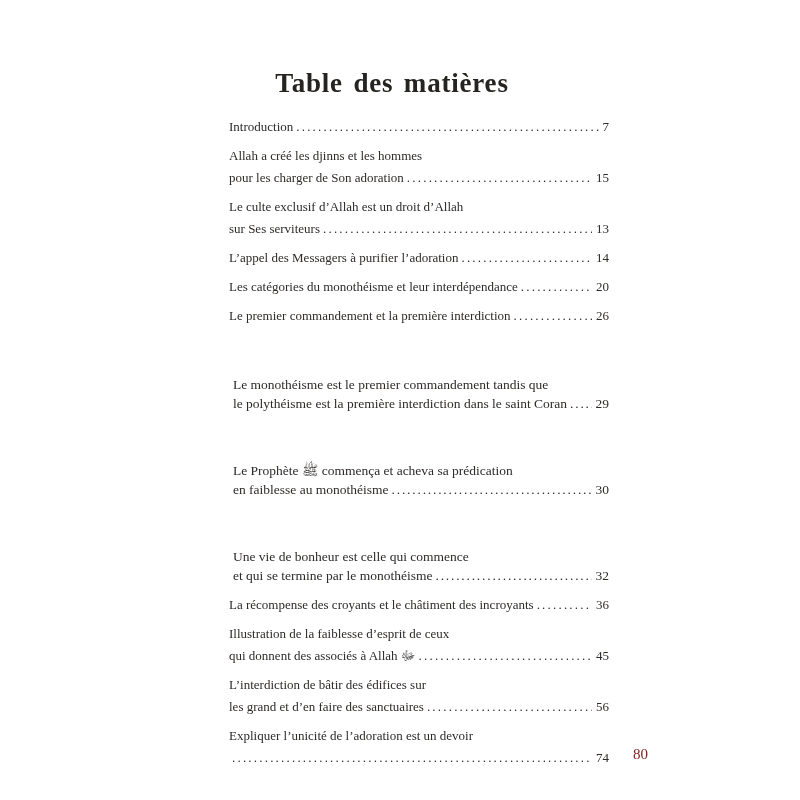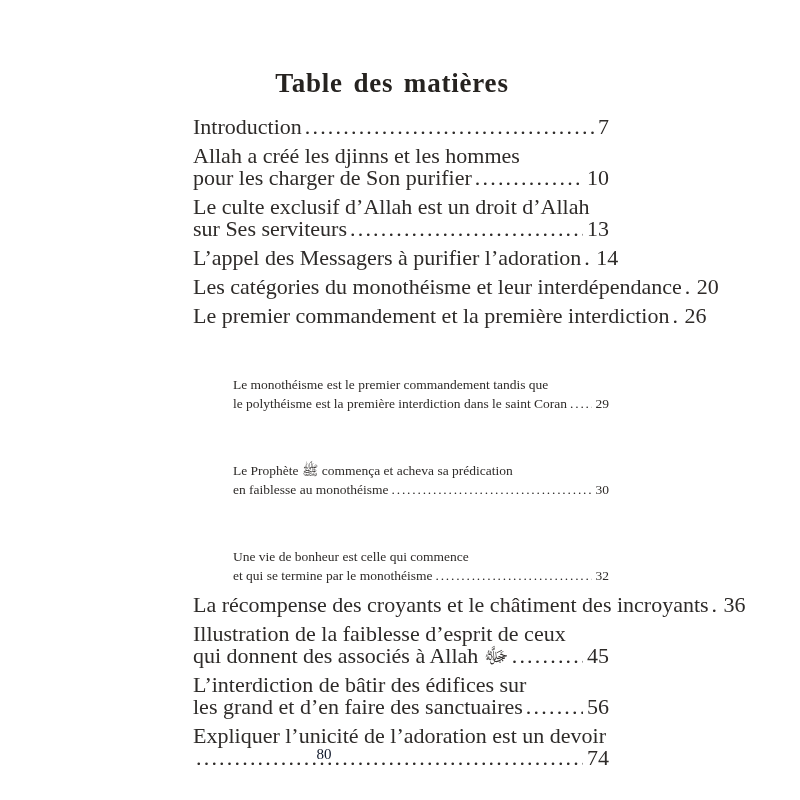--- a/index.html
+++ b/index.html
@@ -28,22 +28,23 @@
     color: #262320;
   }
   .toc {
     position: absolute;
     left: 193px;
     top: 116px;
     width: 416px;
   }
   .entry { margin-bottom: 7px; }
   .entry.level1 {
-    font-size: 22px;
+    font-size: 13px;
     line-height: 22px;
+    margin-left: 36px;
   }
   .entry.level2 {
     font-size: 13.5px;
     line-height: 19px;
     margin-left: 40px;
     margin-bottom: 3px;
     width: 376px;
     margin-top: 48px;
   }
   .entry.level2 + .entry.level1 { margin-top: 9px; }
@@ -64,44 +65,44 @@
     content: "....................................................................................................................................";
     letter-spacing: 2.2px;
   }
   .entry.level2 .dots::after { letter-spacing: 1.8px; }
   .pnum { margin-left: 4px; flex: 0 0 auto; }
   .folio {
     position: absolute;
     top: 746px;
     left: 0;
     width: 648px;
-    text-align: center;
+    text-align: right;
     font-size: 15px;
-    color: #0f172a;
+    color: #7f1d1d;
   }
 </style>
 </head>
 <body>
 
 <div class="page">
   <h1 class="page-title">Table des matières</h1>
   <div class="toc">
       <div class="entry level1">
         <div class="line last">
           <span class="txt">Introduction</span>
           <span class="dots"></span>
           <span class="pnum">7</span>
         </div>
       </div>
       <div class="entry level1">
         <div class="line">Allah a créé les djinns et les hommes</div>
         <div class="line last">
-          <span class="txt">pour les charger de Son purifier</span>
+          <span class="txt">pour les charger de Son adoration</span>
           <span class="dots"></span>
-          <span class="pnum">10</span>
+          <span class="pnum">15</span>
         </div>
       </div>
       <div class="entry level1">
         <div class="line">Le culte exclusif d’Allah est un droit d’Allah</div>
         <div class="line last">
           <span class="txt">sur Ses serviteurs</span>
           <span class="dots"></span>
           <span class="pnum">13</span>
         </div>
       </div>

